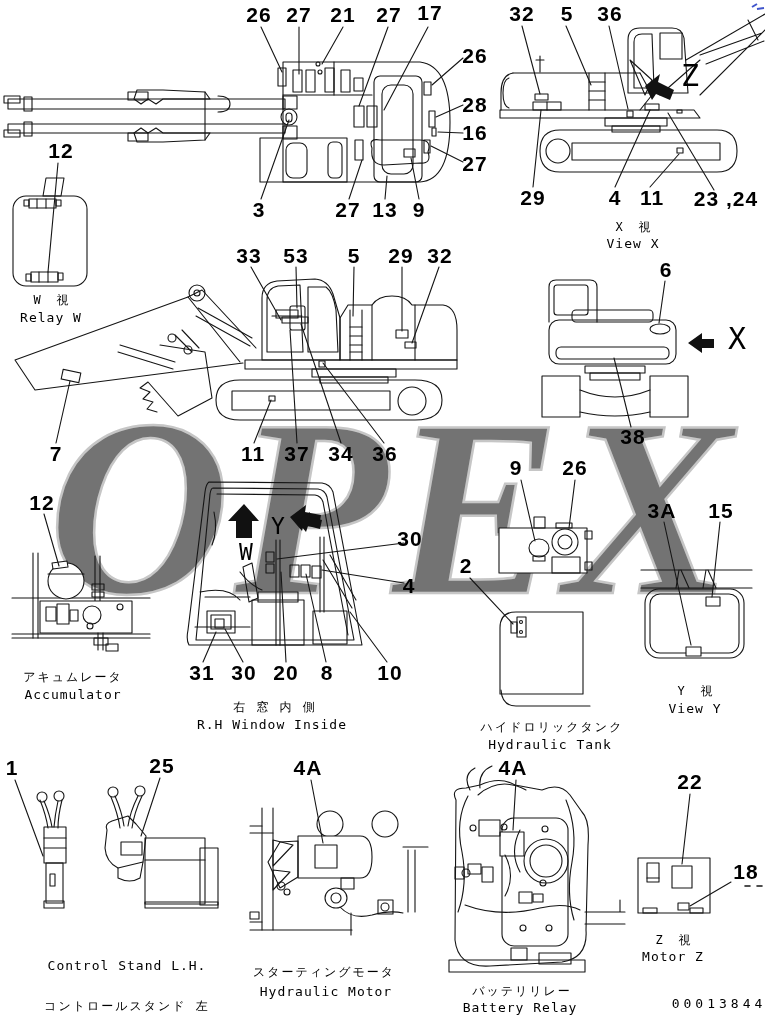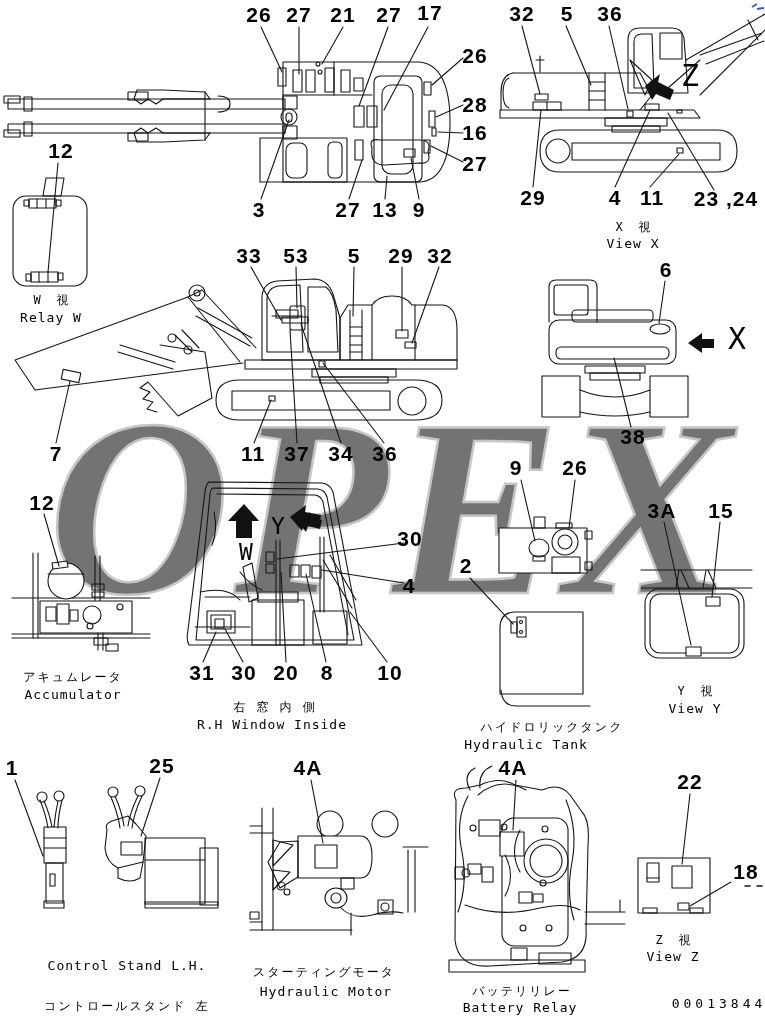--- a/index.html
+++ b/index.html
@@ -402,21 +402,21 @@
 
   <span class="lbl callout" style="left:42px;top:503px">12</span>
   <span class="lbl capjp" style="left:73px;top:677px">アキュムレータ</span>
   <span class="lbl capen" style="left:73px;top:694px">Accumulator</span>
 
   <span class="lbl callout" style="left:516px;top:468px">9</span>
   <span class="lbl callout" style="left:575px;top:468px">26</span>
 
   <span class="lbl callout" style="left:466px;top:566px">2</span>
   <span class="lbl capjp" style="left:552px;top:727px">ハイドロリックタンク</span>
-  <span class="lbl capen" style="left:526px;top:744px">Hydraulic Tank</span>
+  <span class="lbl capen" style="left:550px;top:744px">Hydraulic Tank</span>
 
   <span class="lbl callout" style="left:662px;top:511px">3A</span>
   <span class="lbl callout" style="left:721px;top:511px">15</span>
   <span class="lbl capjp" style="left:696px;top:691px">Y　視</span>
   <span class="lbl capen" style="left:695px;top:708px">View Y</span>
 
   <span class="lbl callout" style="left:12px;top:768px">1</span>
   <span class="lbl callout" style="left:162px;top:766px">25</span>
   <span class="lbl capjp" style="left:127px;top:1006px">コントロールスタンド 左</span>
   <span class="lbl capen" style="left:127px;top:965px">Control Stand L.H.</span>
@@ -425,17 +425,17 @@
   <span class="lbl capjp" style="left:324px;top:972px">スターティングモータ</span>
   <span class="lbl capen" style="left:326px;top:991px">Hydraulic Motor</span>
 
   <span class="lbl callout" style="left:513px;top:768px">4A</span>
   <span class="lbl capjp" style="left:522px;top:991px">バッテリリレー</span>
   <span class="lbl capen" style="left:520px;top:1007px">Battery Relay</span>
 
   <span class="lbl callout" style="left:690px;top:782px">22</span>
   <span class="lbl callout" style="left:746px;top:872px">18</span>
   <span class="lbl capjp" style="left:674px;top:940px">Z　視</span>
-  <span class="lbl capen" style="left:673px;top:956px">View Z</span>
+  <span class="lbl capen" style="left:673px;top:956px">Motor Z</span>
 
   <span class="lbl docnum" style="left:719px;top:1003px">00013844</span>
 
 </div>
 
 </body></html>

